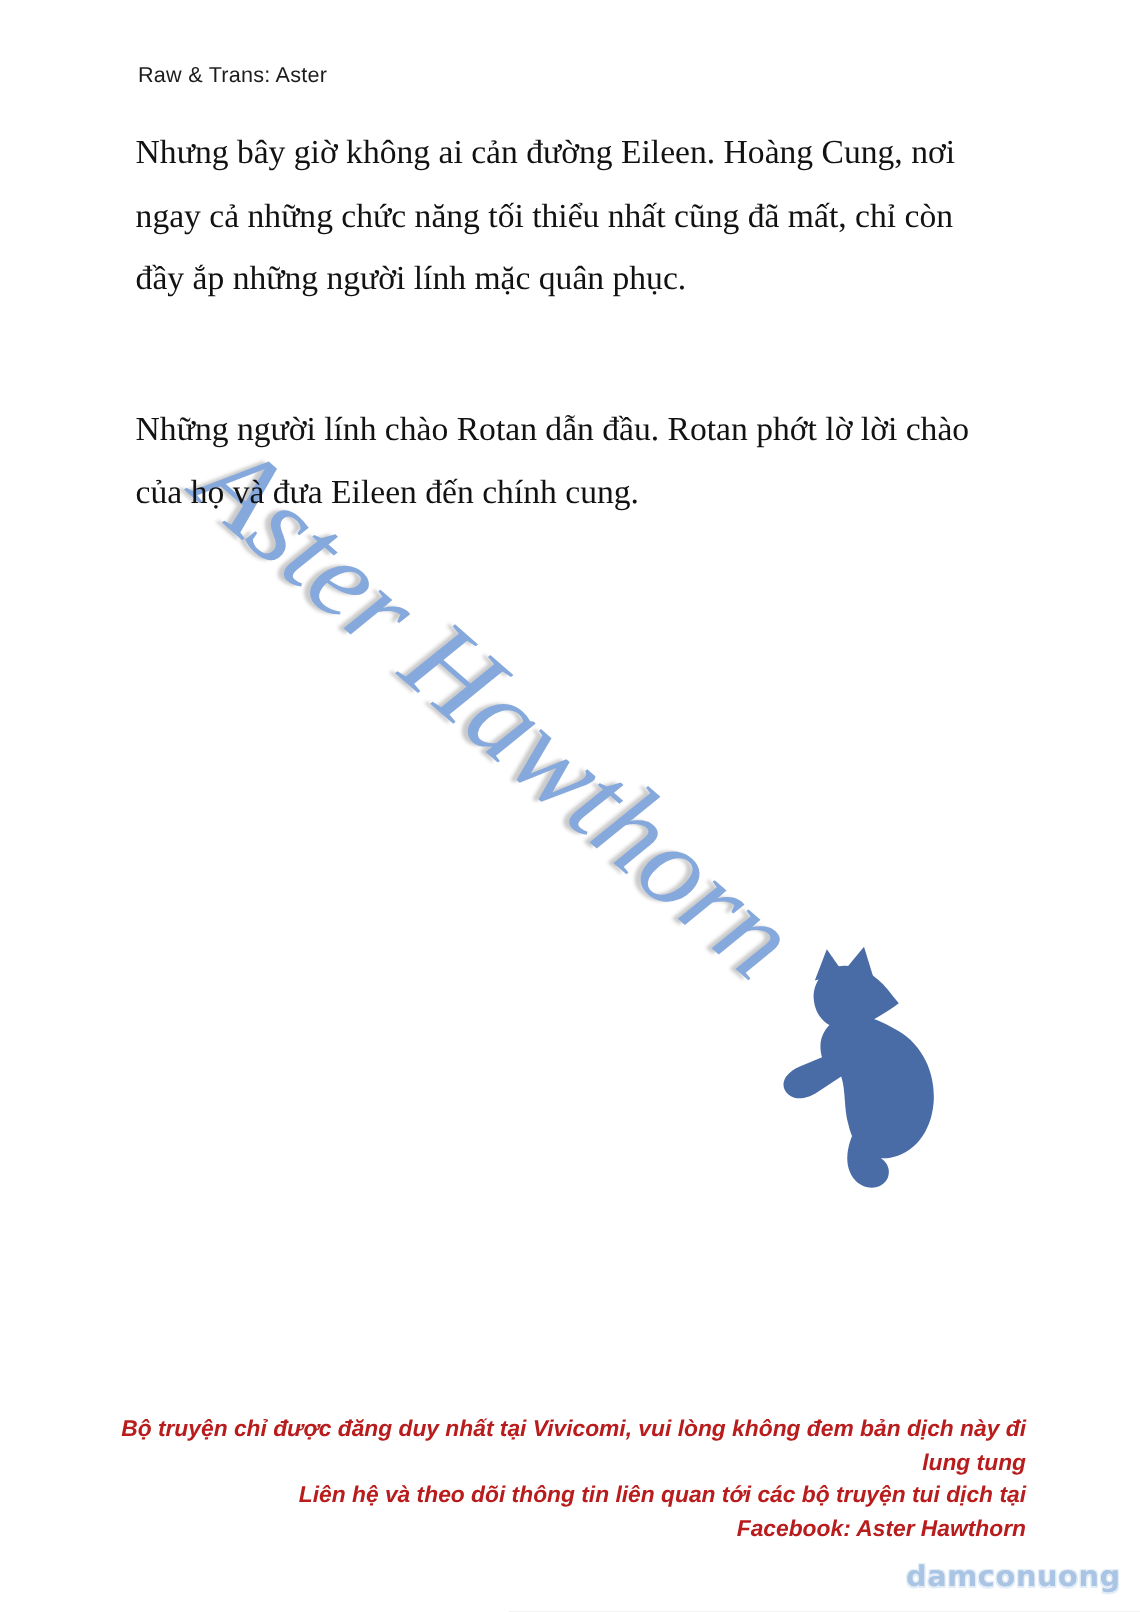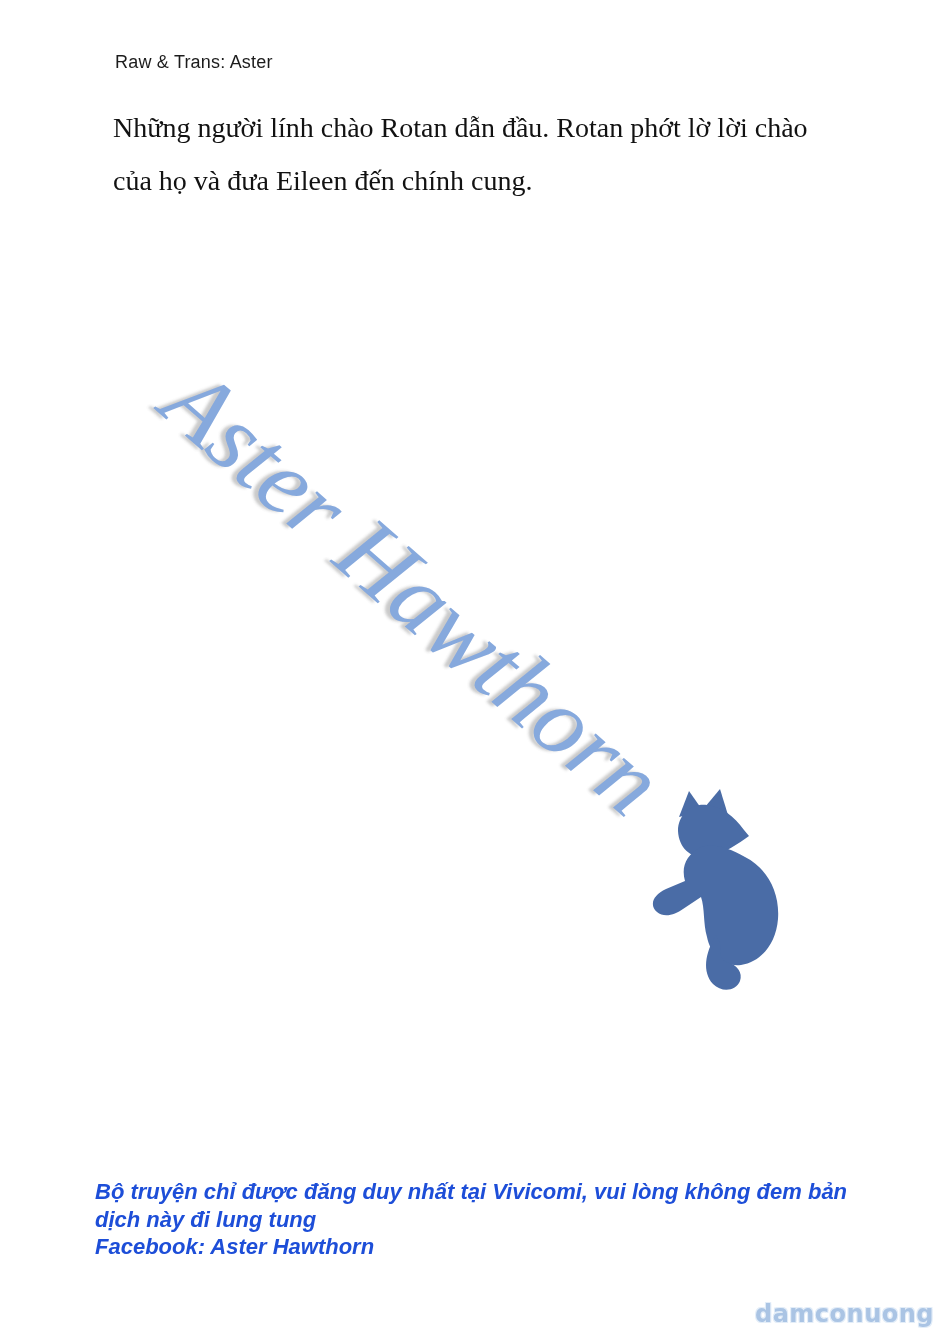--- a/index.html
+++ b/index.html
@@ -43,25 +43,25 @@
   .body-text p{
     margin:0 0 73px 0;
     font-size:28px;
     line-height:52.5px;
     color:#121212;
     white-space:pre-line;
   }
   
   .notice{
     position:absolute;left:95px;top:1178px;width:760px;
-    text-align:left;
+    text-align:right;
     font-family:"Liberation Sans","DejaVu Sans",sans-serif;
     font-weight:bold;font-style:italic;
-    font-size:22px;line-height:27.5px;
-    color:#1d4ed8;
+    font-size:19px;line-height:27.5px;
+    color:#b91c1c;
     z-index:2;
   }
   .notice div{margin:0;}
   
   .vcomycs{
     position:absolute;left:18px;top:1290px;
     font-family:"DejaVu Sans","Liberation Sans",sans-serif;
     font-style:italic;font-weight:bold;
     font-size:28px;letter-spacing:1px;
     color:#ccd3ee;
@@ -96,25 +96,29 @@
     <g fill="#4a6ca6">
       <polygon points="34,32 44,6 58,26"></polygon>
       <polygon points="60,22 75,4 83,30"></polygon>
       <path d="M33,46 C33,29 47,18 62,20 C77,22 89,31 99,45 L104,51 C93,59 80,67 70,71 C52,77 34,67 33,46 Z"></path>
       <path d="M56,62 C41,70 36,82 40,96 L21,104 C8,110 4,120 12,127 C19,133 30,130 38,124 L56,112 C60,124 58,138 62,152 C66,171 79,182 96,180 C116,177 131,159 133,134 C135,107 122,83 100,72 C84,63 69,58 56,62 Z"></path>
       <path d="M71,150 C60,168 57,187 68,199 C77,208 91,206 95,196 C98,188 92,180 84,178 C77,176 73,170 76,160 Z"></path>
     </g>
   </svg>
 
   <div class="body-text">
+    <p>Nhưng bây giờ không ai cản đường Eileen. Hoàng Cung, nơi
+ngay cả những chức năng tối thiểu nhất cũng đã mất, chỉ còn
+đầy ắp những người lính mặc quân phục.</p>
     <p>Những người lính chào Rotan dẫn đầu. Rotan phớt lờ lời chào
 của họ và đưa Eileen đến chính cung.</p>
   </div>
 
   <div class="notice">
     <div>Bộ truyện chỉ được đăng duy nhất tại Vivicomi, vui lòng không đem bản dịch này đi lung tung</div>
+    <div>Liên hệ và theo dõi thông tin liên quan tới các bộ truyện tui dịch tại</div>
     <div>Facebook: Aster Hawthorn</div>
   </div>
 
 
   <div class="damconuong">damconuong</div>
 
 </div>
 
 </body></html>

